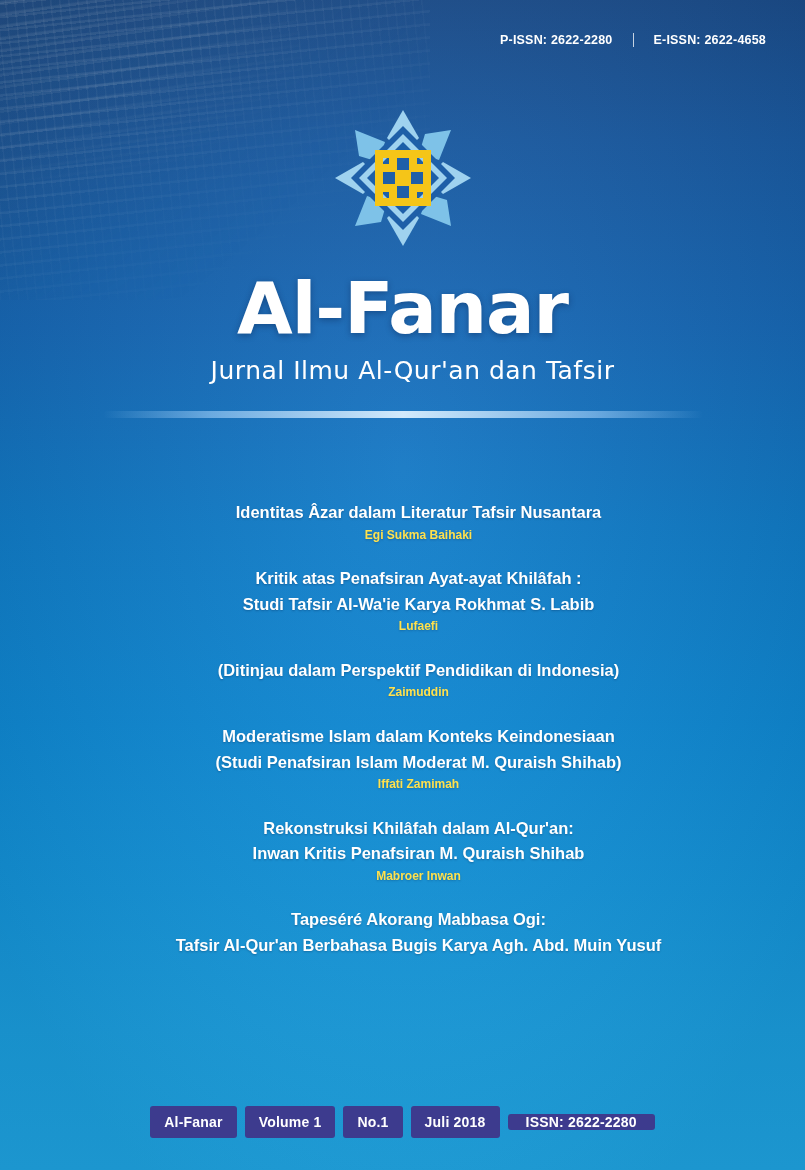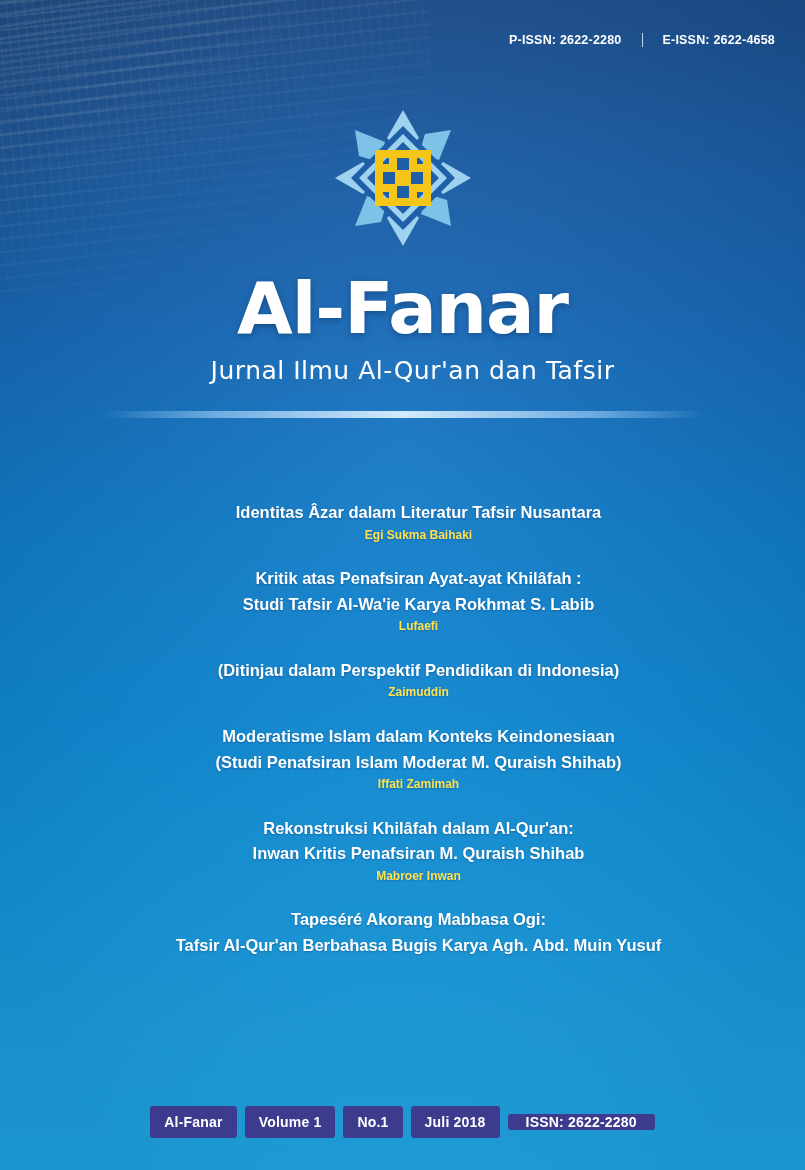--- a/index.html
+++ b/index.html
@@ -73,21 +73,21 @@
     position: absolute;
     inset: 0;
     background: radial-gradient(ellipse at 50% 40%, rgba(255,255,255,0.06) 0%, rgba(0,0,0,0.10) 85%);
     pointer-events: none;
   }
 
   
   .issn-bar {
     position: absolute;
     top: 33px;
-    right: 30px;
+    right: 39px;
     display: flex;
     align-items: center;
     gap: 20px;
     color: #ffffff;
     font-size: 12.5px;
     font-weight: bold;
     letter-spacing: 0.2px;
   }
   .issn-sep {
     display: inline-block;

